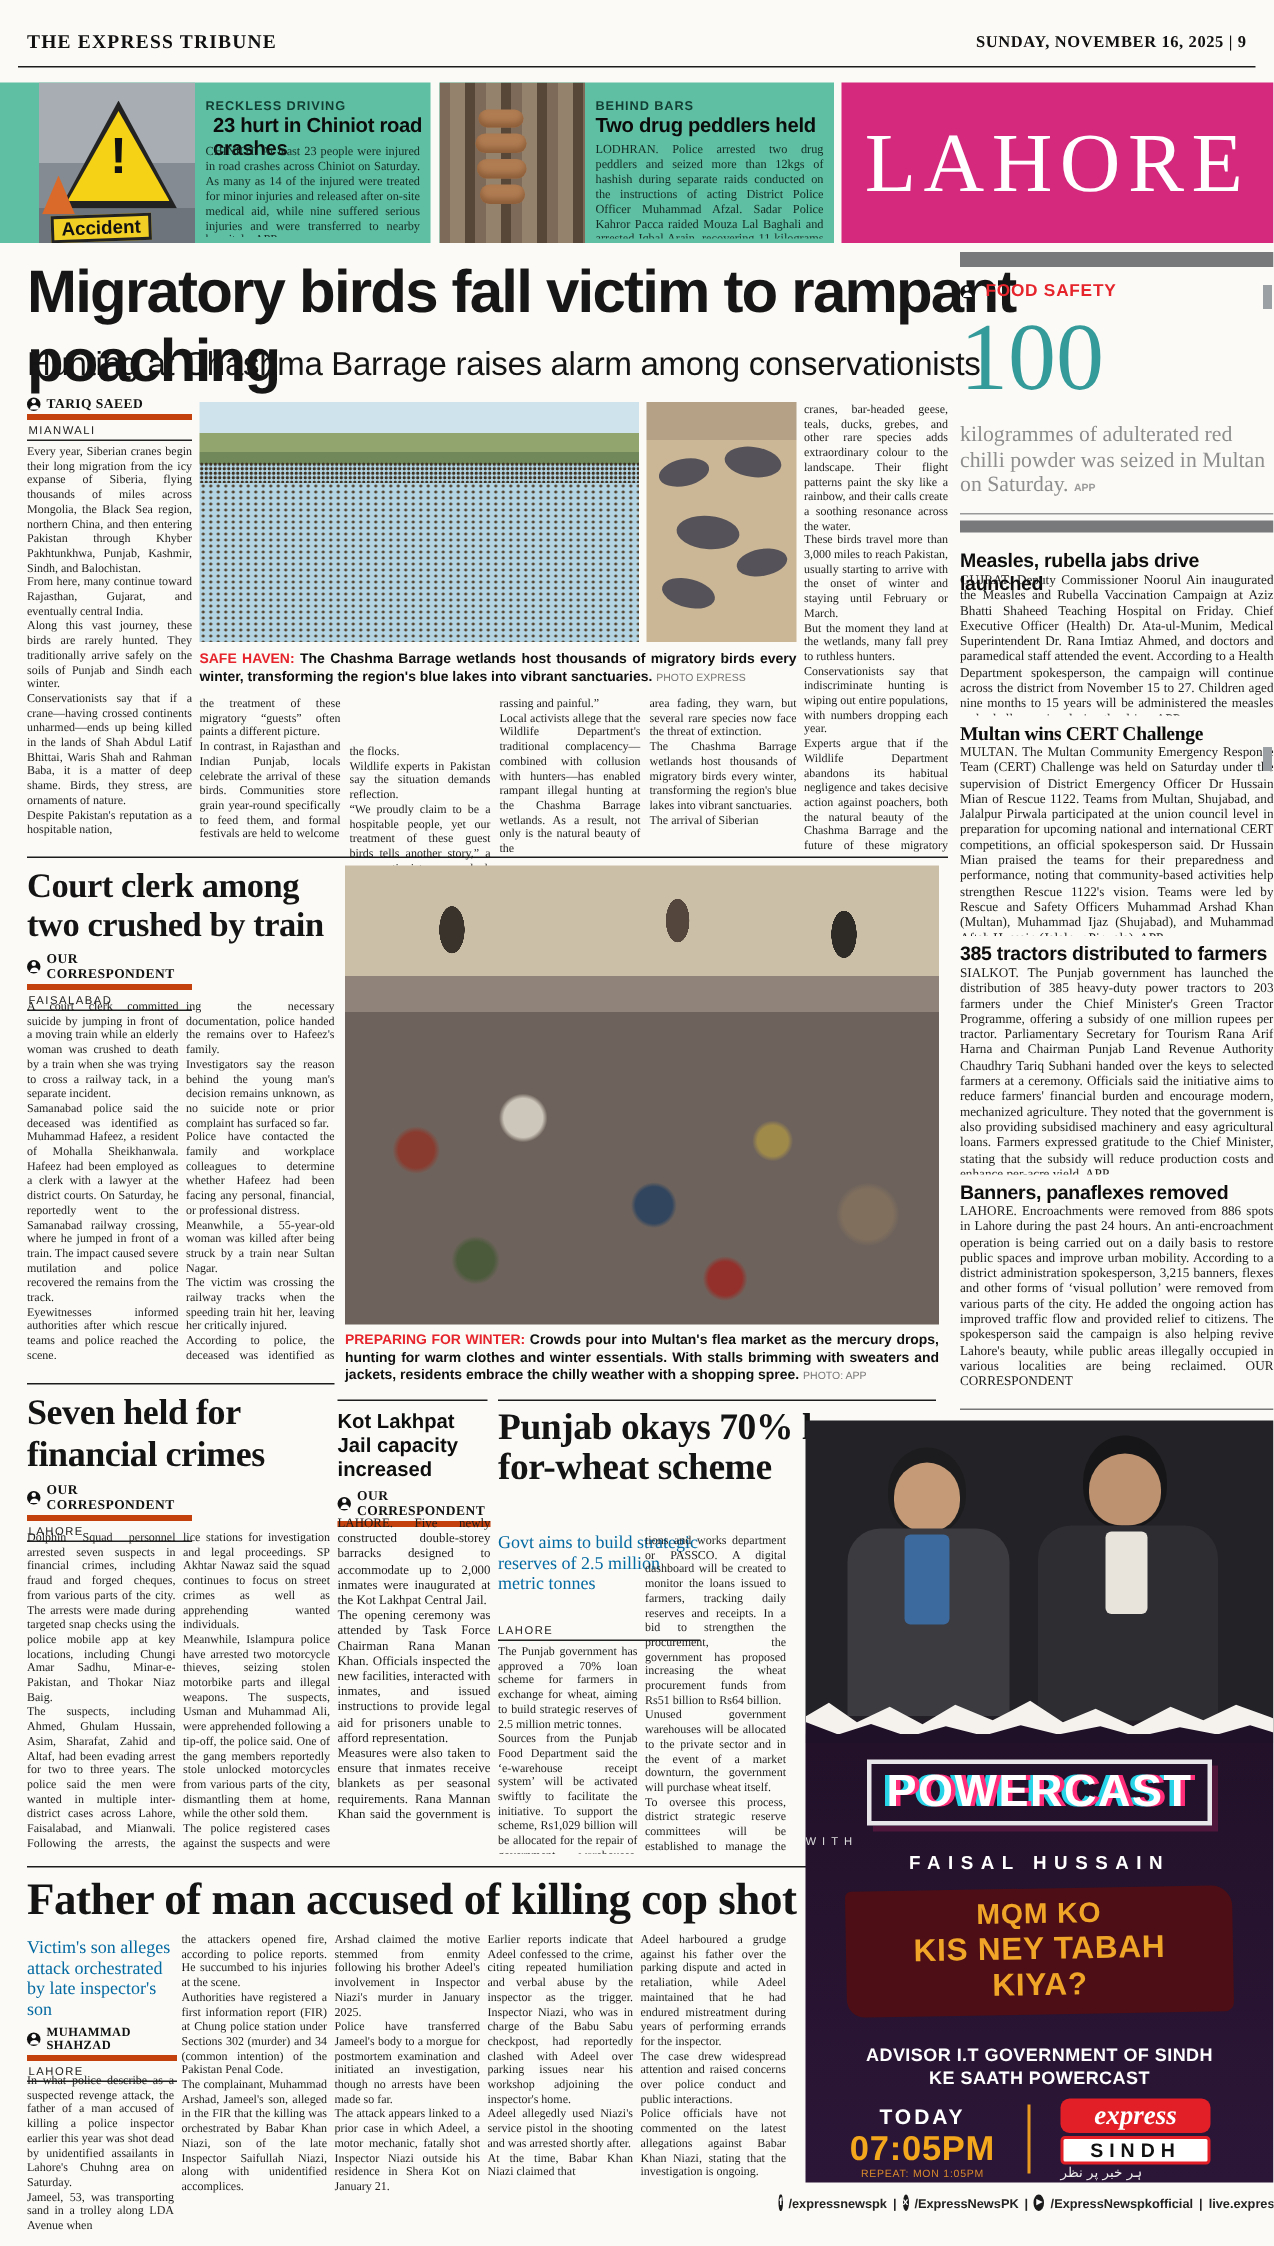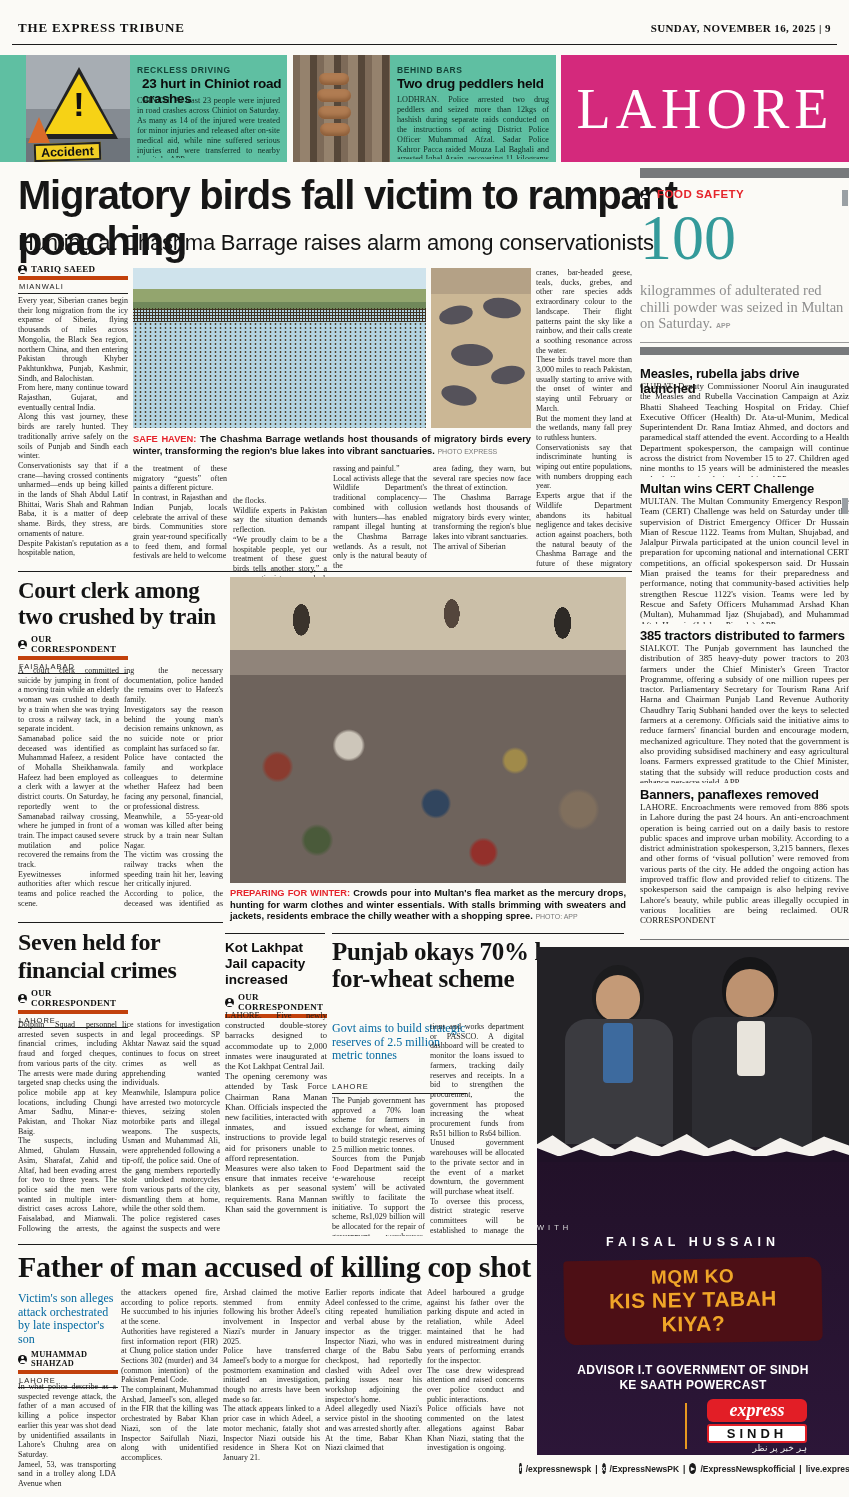--- a/index.html
+++ b/index.html
@@ -83,21 +83,21 @@
   .topic .l1{font:bold 19px "Liberation Sans";color:#f0a528;letter-spacing:.5px;}
   .topic .l2{font:bold 21px "Liberation Sans";color:#f0a528;letter-spacing:.5px;}
   .guest{position:absolute;width:100%;text-align:center;font:bold 28px "Liberation Sans";color:#fff;letter-spacing:1px;}
   .gtitle{position:absolute;width:100%;text-align:center;font:bold 12px "Liberation Sans";color:#fff;letter-spacing:.3px;}
   .ad-today{font:bold 14px "Liberation Sans";color:#fff;letter-spacing:2px;}
   .ad-time{font:bold 23px "Liberation Sans";color:#f2a71c;letter-spacing:.5px;}
   .ad-repeat{font:7px "Liberation Sans";color:#d98a2b;letter-spacing:.5px;}
   .ad-div{position:absolute;width:2px;background:#e8991f;}
   .exp-red{background:#e21e26;border-radius:6px;color:#fff;font:bold italic 18px "Liberation Serif",serif;text-align:center;padding:1px 0;width:100px;}
   .exp-news{background:#fff;border:2px solid #e21e26;border-radius:3px;color:#111;font:bold 13px "Liberation Sans";letter-spacing:4px;text-align:center;width:96px;margin-top:2px;}
-  .exp-urdu{color:#eee;font:9px "DejaVu Sans",sans-serif;text-align:right;width:100px;}
+  .exp-urdu{color:#eee;font:9px "DejaVu Sans",sans-serif;text-align:left;width:100px;}
   .sfooter{position:absolute;left:537px;top:1463px;width:312px;display:flex;align-items:center;justify-content:center;gap:4px;font:bold 8.5px "Liberation Sans";color:#222;}
   .sicon{width:11px;height:11px;border-radius:50%;background:#1b1b1b;color:#fff;font:bold 7px/11px "Liberation Sans";text-align:center;display:inline-block;}
 </style>
 </head>
 <body>
 
 <div class="abs mast-left" style="left:18px;top:20px;">THE EXPRESS TRIBUNE</div>
 <div class="abs mast-right" style="right:18px;top:22px;">SUNDAY, NOVEMBER 16, 2025 | 9</div>
 <div class="rule" style="left:12px;top:44px;width:825px;"></div>
 
@@ -191,21 +191,21 @@
 <div class="numtext" style="left:640px;top:282px;width:209px;">
   <span>kilogrammes of adulterated red chilli powder was seized in Multan on Saturday.</span>
   <span class="numcred">APP</span>
 </div>
 <div class="rule" style="left:640px;top:342px;width:209px;background:#999;"></div>
 <div class="graybar" style="left:640px;top:347px;width:209px;height:8px;"></div>
 
 <div class="brief-h" style="left:640px;top:366px;width:209px;">Measles, rubella jabs drive launched</div>
 <div class="brieftext" style="left:640px;top:381px;width:209px;height:96px;">GUJRAT. Deputy Commissioner Noorul Ain inaugurated the Measles and Rubella Vaccination Campaign at Aziz Bhatti Shaheed Teaching Hospital on Friday. Chief Executive Officer (Health) Dr. Ata-ul-Munim, Medical Superintendent Dr. Rana Imtiaz Ahmed, and doctors and paramedical staff attended the event. According to a Health Department spokesperson, the campaign will continue across the district from November 15 to 27. Children aged nine months to 15 years will be administered the measles and rubella vaccine during the drive. APP</div>
 
-<div class="brief-h" style="left:640px;top:481px;width:209px;">Multan wins CERT Challenge</div>
+<div class="brief-h" style="left:640px;top:481px;width:209px;font-family:Liberation Serif, serif;">Multan wins CERT Challenge</div>
 <div class="brieftext" style="left:640px;top:496px;width:209px;height:128px;">MULTAN. The Multan Community Emergency Response Team (CERT) Challenge was held on Saturday under the supervision of District Emergency Officer Dr Hussain Mian of Rescue 1122. Teams from Multan, Shujabad, and Jalalpur Pirwala participated at the union council level in preparation for upcoming national and international CERT competitions, an official spokesperson said. Dr Hussain Mian praised the teams for their preparedness and performance, noting that community-based activities help strengthen Rescue 1122's vision. Teams were led by Rescue and Safety Officers Muhammad Arshad Khan (Multan), Muhammad Ijaz (Shujabad), and Muhammad Aftab Hussain (Jalalpur Pirwala). APP</div>
 
 <div class="brief-h" style="left:640px;top:628px;width:209px;">385 tractors distributed to farmers</div>
 <div class="brieftext" style="left:640px;top:643px;width:209px;height:140px;">SIALKOT. The Punjab government has launched the distribution of 385 heavy-duty power tractors to 203 farmers under the Chief Minister's Green Tractor Programme, offering a subsidy of one million rupees per tractor. Parliamentary Secretary for Tourism Rana Arif Harna and Chairman Punjab Land Revenue Authority Chaudhry Tariq Subhani handed over the keys to selected farmers at a ceremony. Officials said the initiative aims to reduce farmers' financial burden and encourage modern, mechanized agriculture. They noted that the government is also providing subsidised machinery and easy agricultural loans. Farmers expressed gratitude to the Chief Minister, stating that the subsidy will reduce production costs and enhance per-acre yield. APP</div>
 
 <div class="brief-h" style="left:640px;top:787px;width:209px;">Banners, panaflexes removed</div>
 <div class="brieftext" style="left:640px;top:802px;width:209px;height:130px;">LAHORE. Encroachments were removed from 886 spots in Lahore during the past 24 hours. An anti-encroachment operation is being carried out on a daily basis to restore public spaces and improve urban mobility. According to a district administration spokesperson, 3,215 banners, flexes and other forms of ‘visual pollution’ were removed from various parts of the city. He added the ongoing action has improved traffic flow and provided relief to citizens. The spokesperson said the campaign is also helping revive Lahore's beauty, while public areas illegally occupied in various localities are being reclaimed. OUR CORRESPONDENT</div>
 
 <div class="rule" style="left:640px;top:939px;width:209px;background:#777;"></div>
 <div class="margin-mark" style="left:842px;top:190px;width:6px;height:16px;"></div>
@@ -305,30 +305,36 @@
   <div class="man-head" style="left:59px;top:28px;width:44px;height:46px;background:#c49a77;"></div>
   <div class="man-torso" style="left:28px;top:72px;width:108px;height:125px;background:#3b3b40;"></div>
   <div class="man-torso" style="left:66px;top:76px;width:30px;height:60px;background:#3d6a9e;border-radius:4px;"></div>
   <div class="man-head" style="left:185px;top:10px;width:56px;height:62px;background:#161618;"></div>
   <div class="man-head" style="left:189px;top:22px;width:48px;height:48px;background:#bd9270;"></div>
   <div class="man-torso" style="left:155px;top:70px;width:120px;height:130px;background:#2d2d32;"></div>
   <div class="man-torso" style="left:200px;top:74px;width:28px;height:55px;background:#e8e4dc;border-radius:4px;"></div>
   <div class="torn"></div>
   <div class="torn2"></div>
 
+  <div class="pcast" style="top:226px;">POWERCAST</div>
   <div class="ad-with" style="top:276px;">WITH</div>
   <div class="ad-host" style="top:288px;">FAISAL HUSSAIN</div>
 
   <div class="topic" style="top:312px;width:230px;">
     <div class="l1">MQM KO</div>
     <div class="l2">KIS NEY TABAH KIYA?</div>
   </div>
   <div class="gtitle" style="top:416px;">ADVISOR I.T GOVERNMENT OF SINDH</div>
   <div class="gtitle" style="top:431px;">KE SAATH POWERCAST</div>
 
+  <div class="abs" style="left:18px;top:456px;width:120px;text-align:center;">
+    <div class="ad-today">TODAY</div>
+    <div class="ad-time">07:05PM</div>
+    <div class="ad-repeat">REPEAT: MON 1:05PM</div>
+  </div>
   <div class="ad-div" style="left:148px;top:456px;height:46px;"></div>
   <div class="abs" style="left:170px;top:452px;">
     <div class="exp-red">express</div>
     <div class="exp-news">SINDH</div>
     <div class="exp-urdu">ہر خبر پر نظر</div>
   </div>
 </div>
 
 <div class="sfooter">
   <span class="sicon">f</span>

